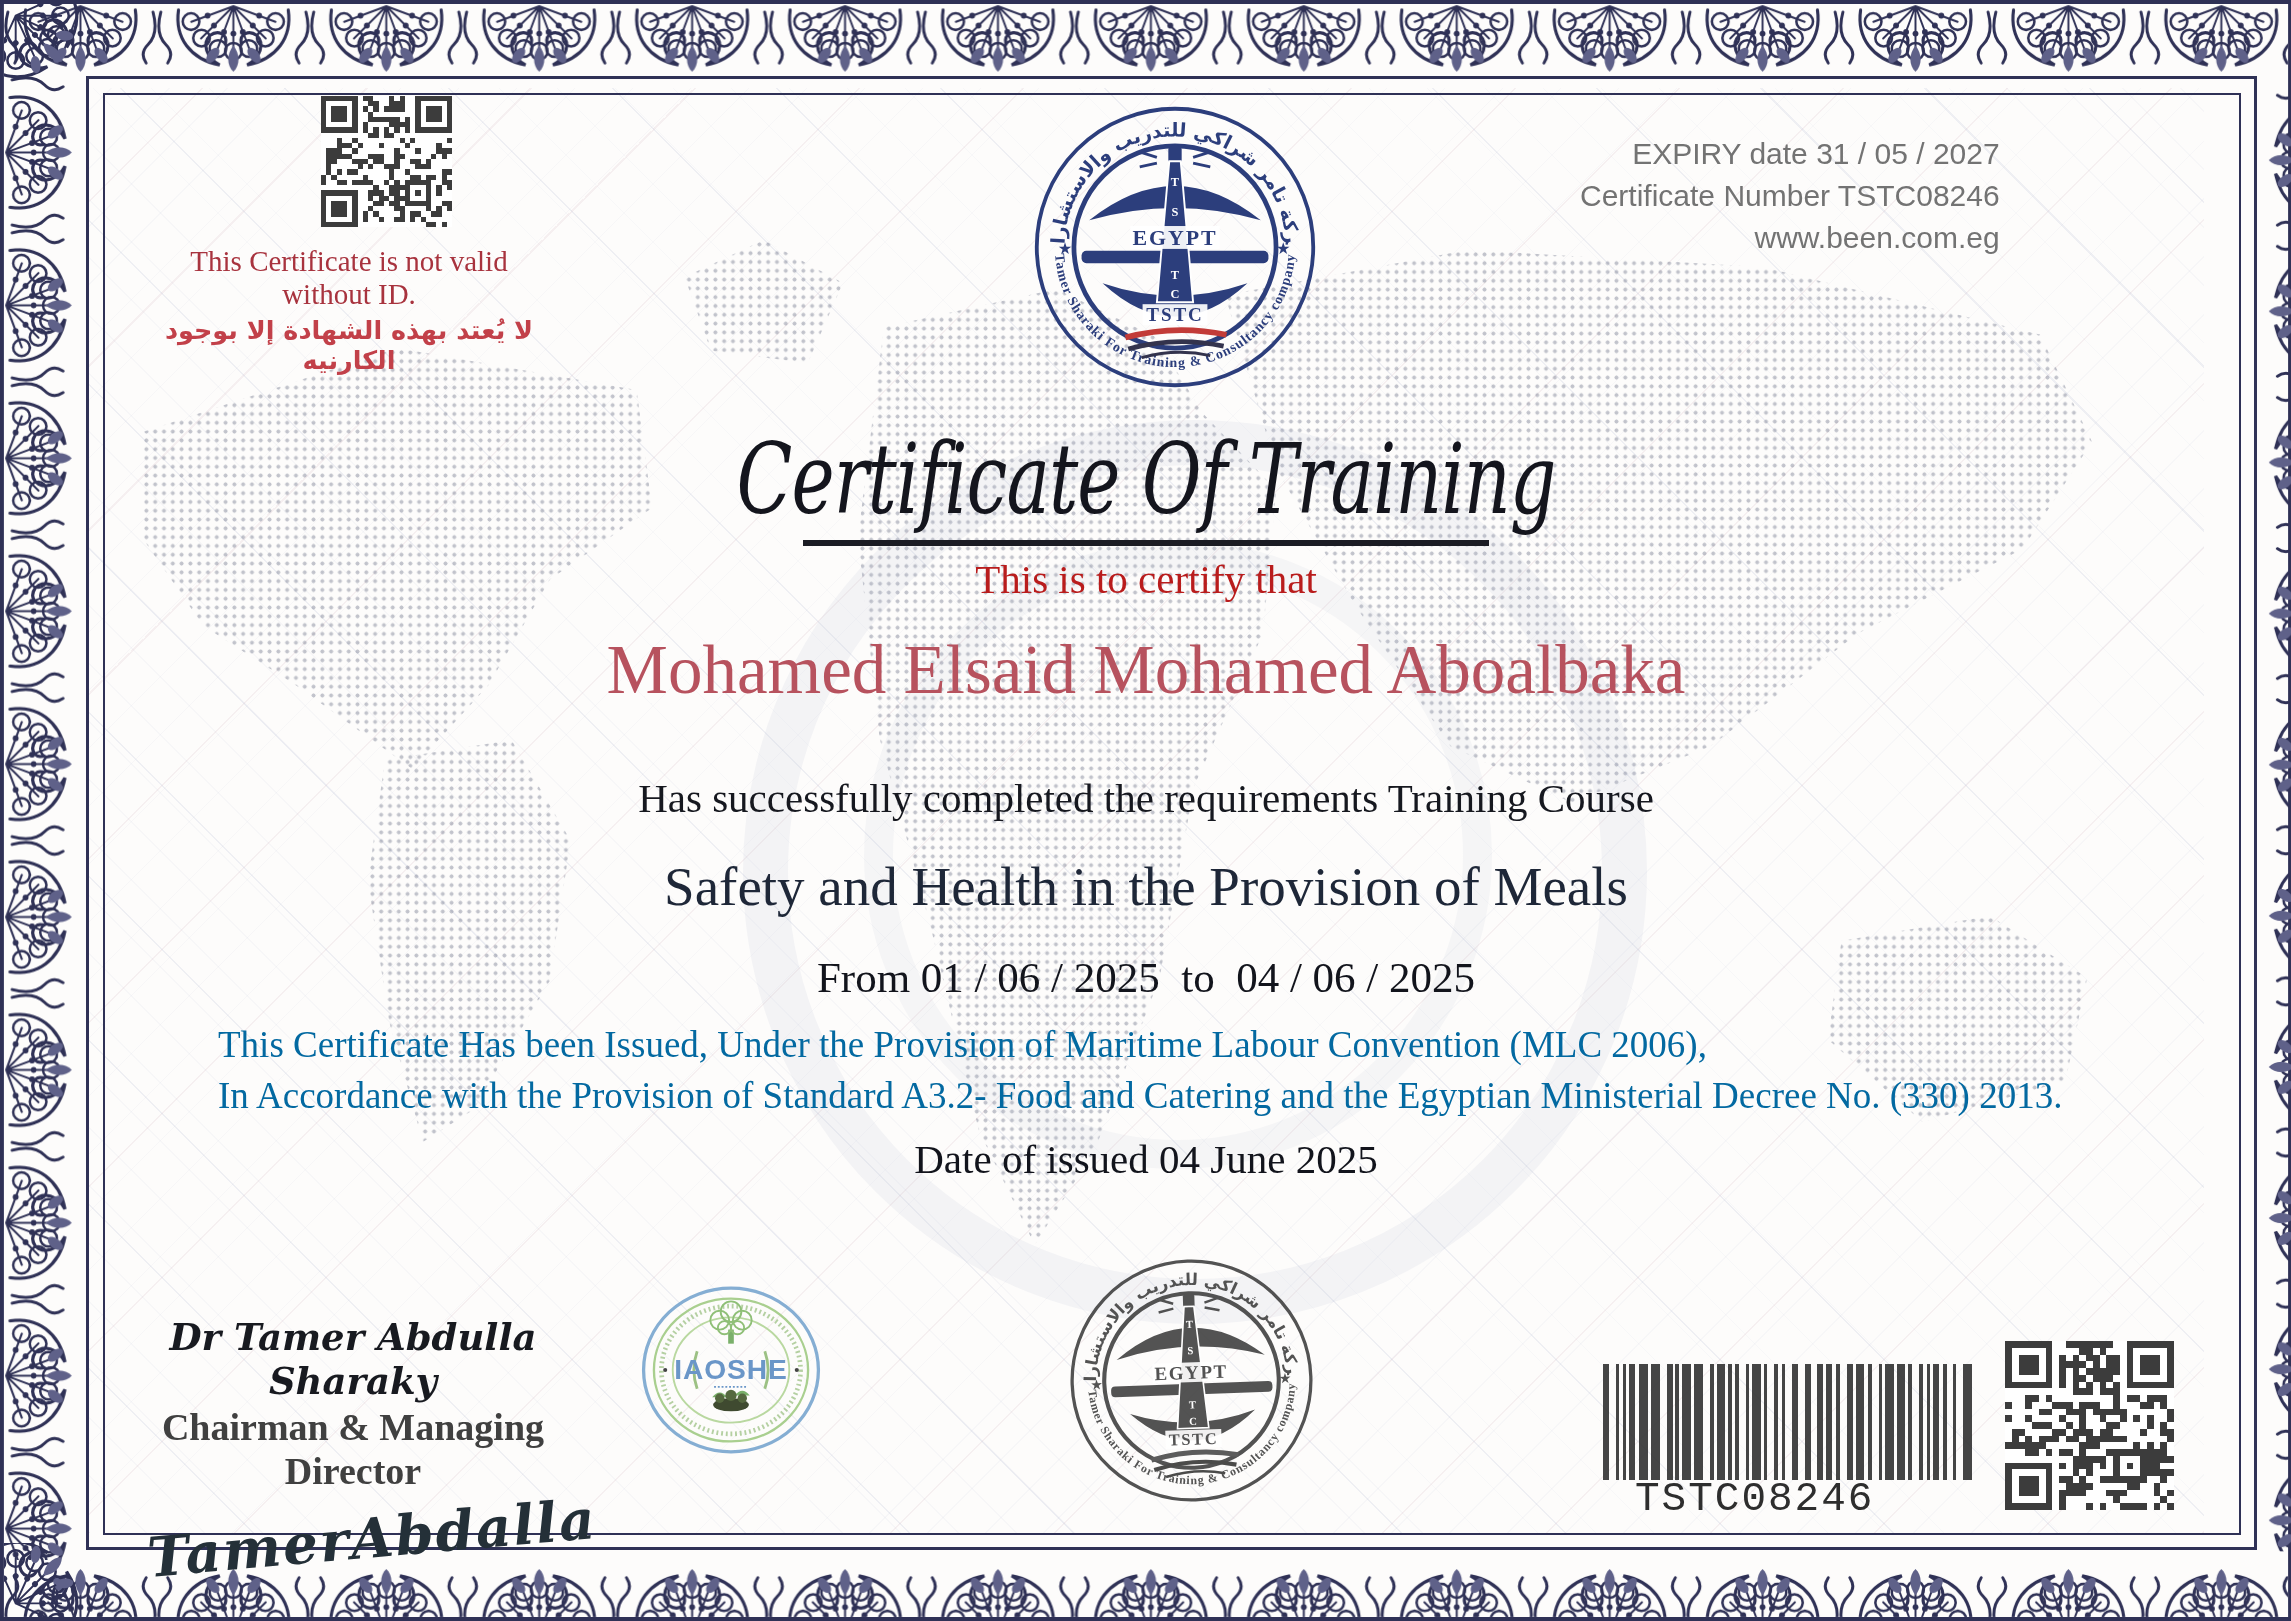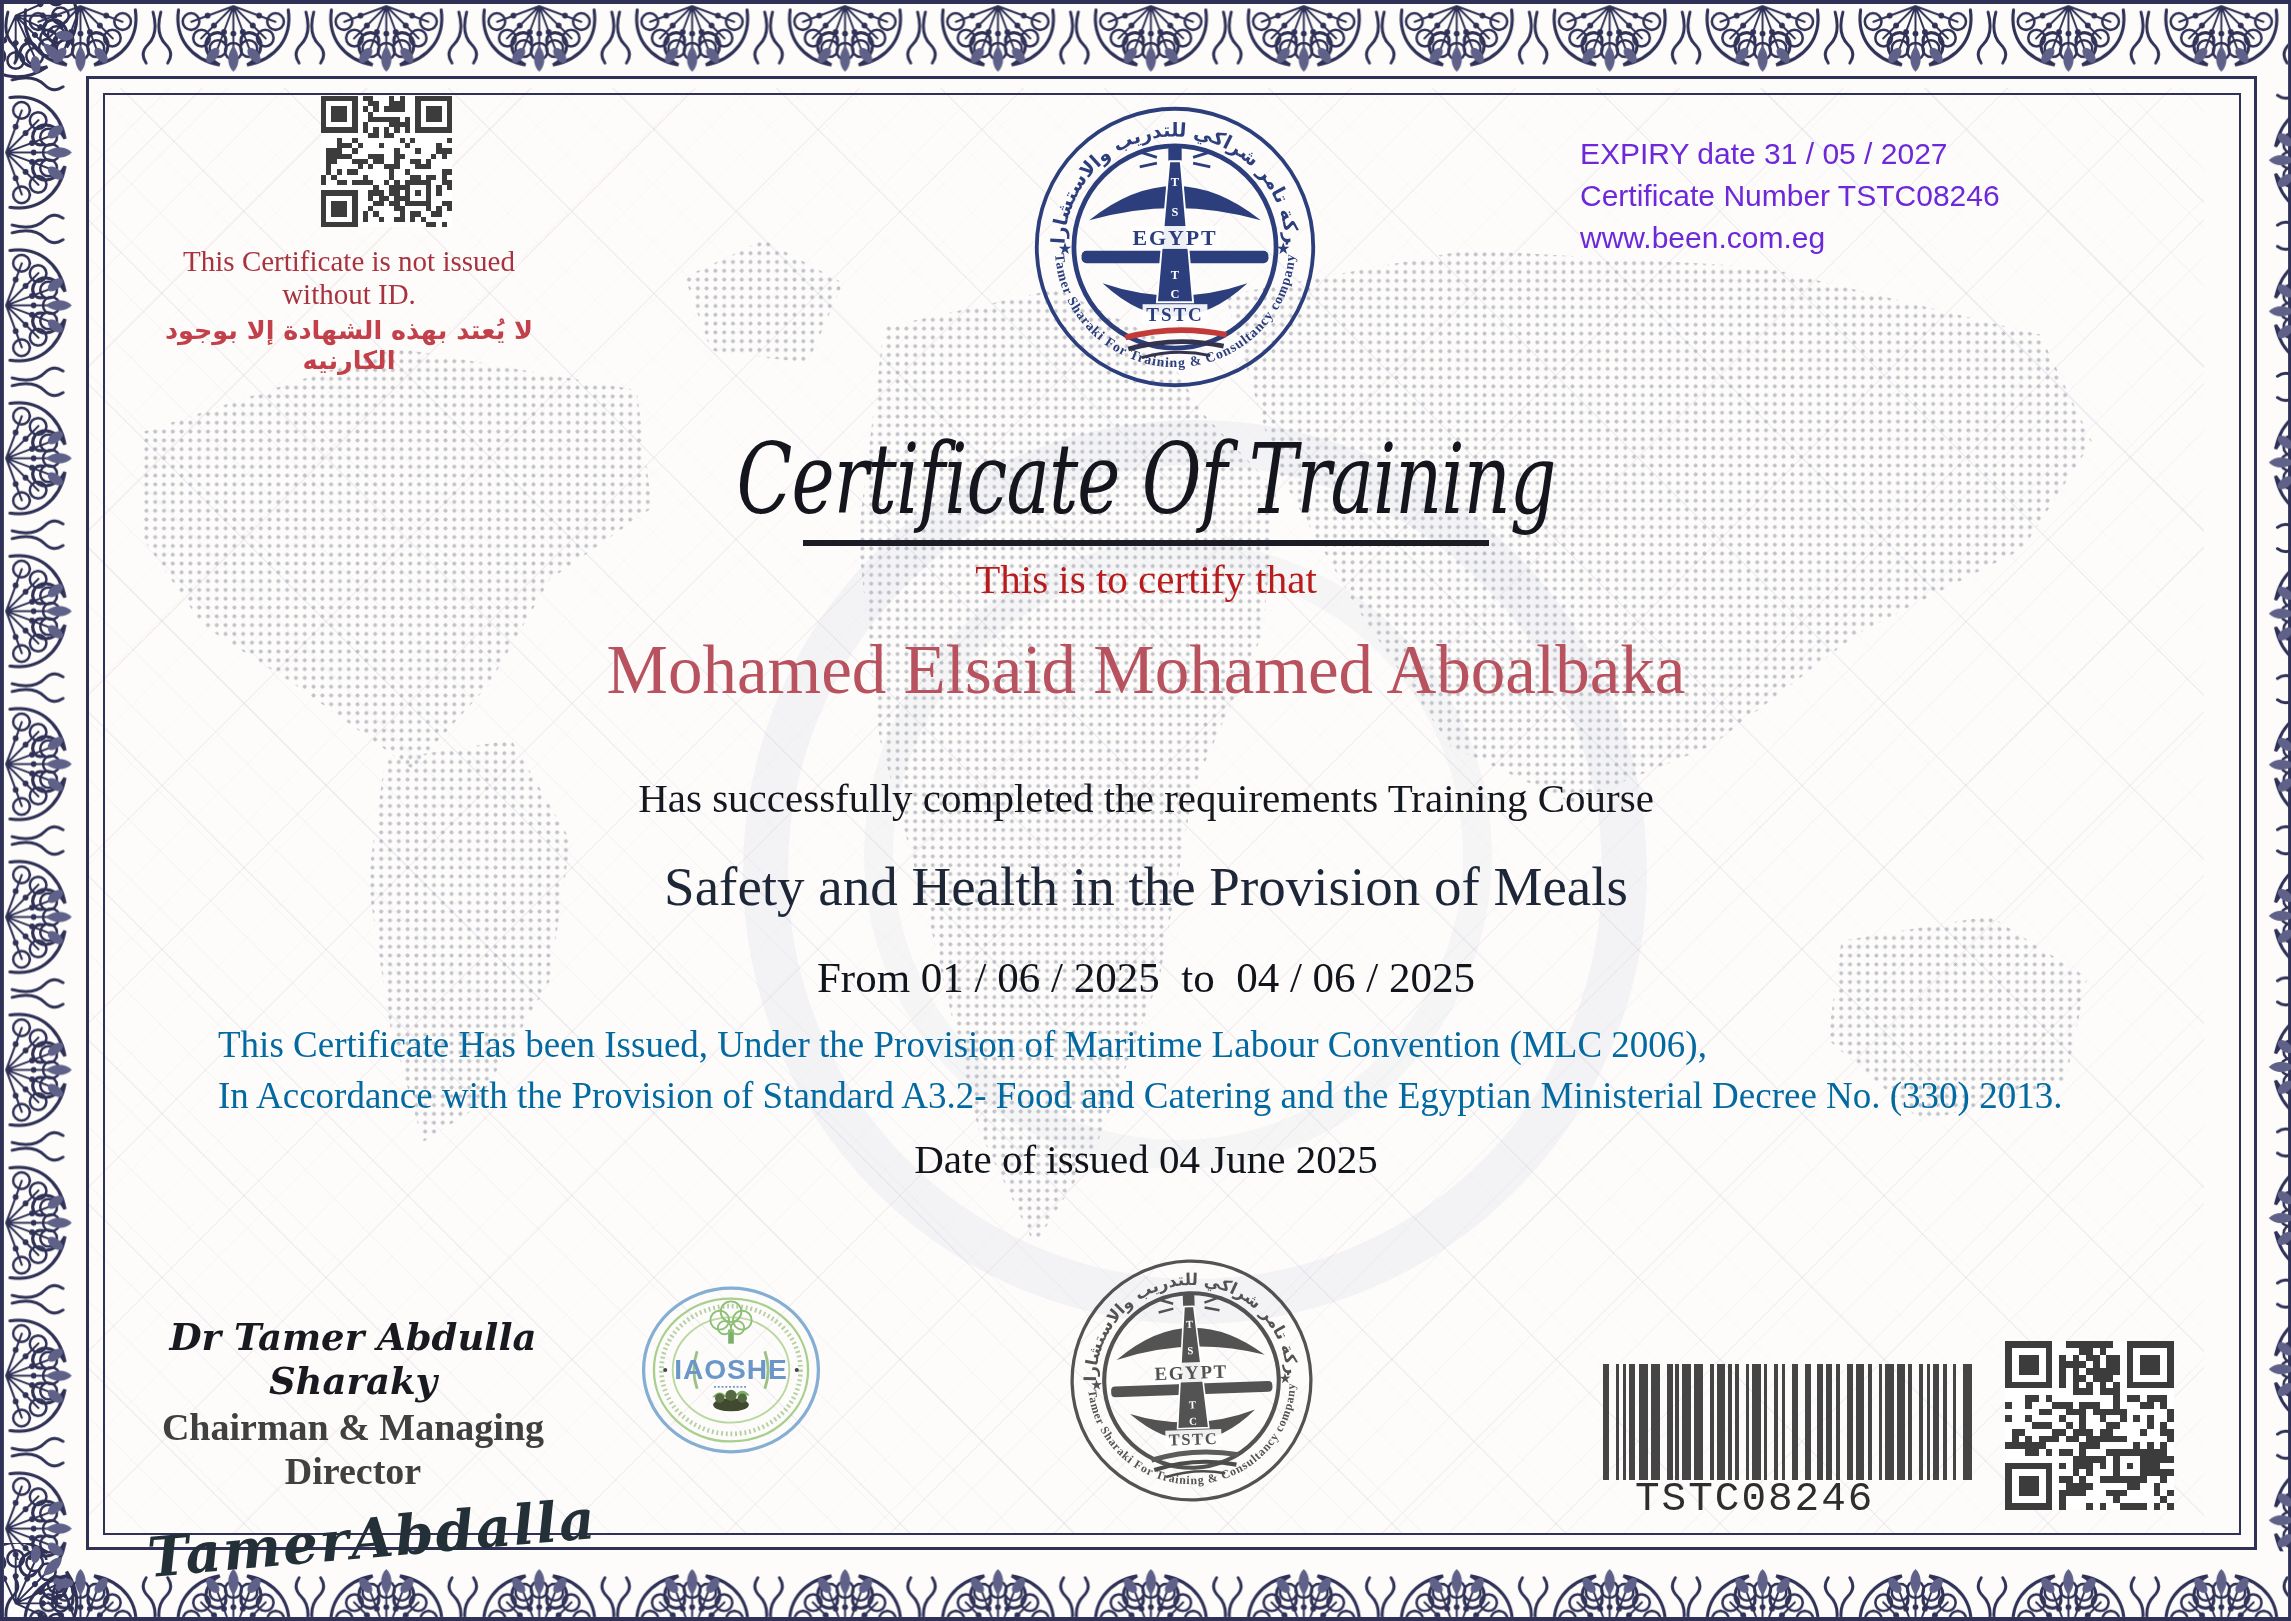--- a/index.html
+++ b/index.html
@@ -22,21 +22,21 @@
     background-size:8.8px 8.8px;}
   .ring{position:absolute;border-radius:50%;}
   .ring1{left:743px;top:420px;width:814px;height:814px;border:45px solid rgba(176,184,208,.13);}
   .ring2{left:864px;top:541px;width:570px;height:570px;border:29px solid rgba(176,184,208,.10);}
   .content{position:absolute;inset:0;z-index:2;}
   .abs{position:absolute;}
   .ctr{left:0;right:0;text-align:center;}
   .qr{background:#fff;}
   .notice-en{font-size:29px;color:#a8333e;}
   .notice-ar{font-size:25.5px;font-weight:bold;color:#c24049;direction:rtl;margin-top:3.9px;font-family:"DejaVu Sans",sans-serif;}
-  .topright{font-family:"Liberation Sans",sans-serif;font-size:30px;line-height:42px;color:#6d28d9;}
+  .topright{font-family:"Liberation Sans",sans-serif;font-size:30px;line-height:42px;color:#737373;text-align:right;}
   .title-script{font-family:"DejaVu Serif",serif;font-style:italic;font-size:73px;letter-spacing:-1px;
                 color:#14151d;transform:scaleY(1.32);transform-origin:center top;}
   .title-rule{height:5.9px;background:#1b1c24;}
   .certify{font-size:41px;color:#b91c1c;}
   .name{font-size:69px;color:#b7525e;}
   .completion{font-size:41px;color:#16181f;}
   .course{font-size:55px;color:#1e2738;}
   .daterange{font-size:43px;color:#12141c;white-space:pre-wrap;}
   .clause{font-size:37px;color:#0369a1;white-space:nowrap;}
   .dateissued{font-size:41px;color:#12141c;}
@@ -326,21 +326,21 @@
           <rect x="20" y="2" width="3" height="3" fill="#3c3c3c"></rect>
           <rect x="0" y="18" width="7" height="7" fill="#3c3c3c"></rect>
           <rect x="1" y="19" width="5" height="5" fill="#fff"></rect>
           <rect x="2" y="20" width="3" height="3" fill="#3c3c3c"></rect>
           <rect x="16" y="16" width="5" height="5" fill="#3c3c3c"></rect>
           <rect x="17" y="17" width="3" height="3" fill="#fff"></rect>
           <rect x="18" y="18" width="1" height="1" fill="#3c3c3c"></rect>
         </svg>
       </div>
     <div class="abs" style="left:147px;top:245px;width:404px;text-align:center">
-      <div class="notice-en">This Certificate is not issued without ID.</div>
+      <div class="notice-en">This Certificate is not valid without ID.</div>
       <div class="notice-ar" dir="rtl">لا يُعتد بهذه الشهادة إلا بوجود الكارنيه</div>
     </div>
 
     <div class="abs seal-box" id="sealTop" style="left:1032px;top:104px;width:286px;height:286px">
         <svg viewBox="0 0 300 300" width="100%" height="100%">
           <defs>
             <path id="sTtop" d="M 34,150 A 116,116 0 1 1 266,150" fill="none"></path>
             <path id="sTbot" d="M 24,150 A 126,126 0 0 0 276,150" fill="none"></path>
           </defs>
           <circle cx="150" cy="150" r="145" fill="none" stroke="#2c3e7c" stroke-width="4"></circle>

